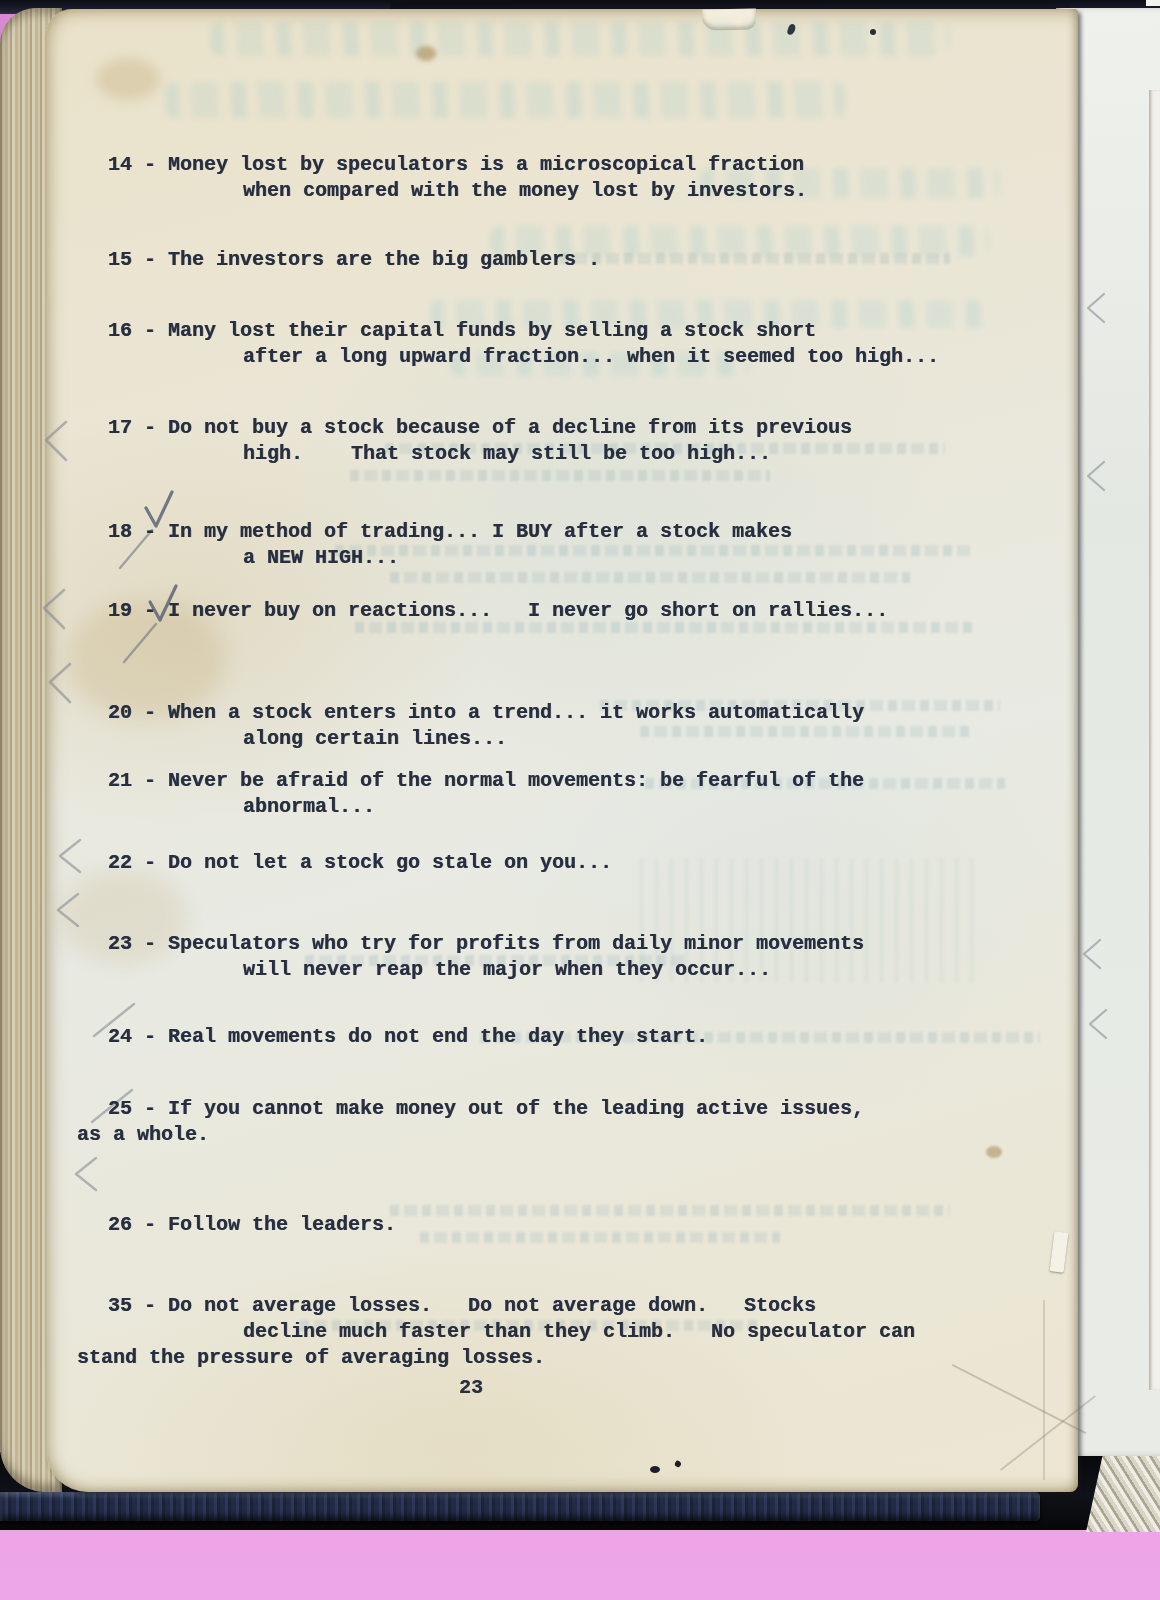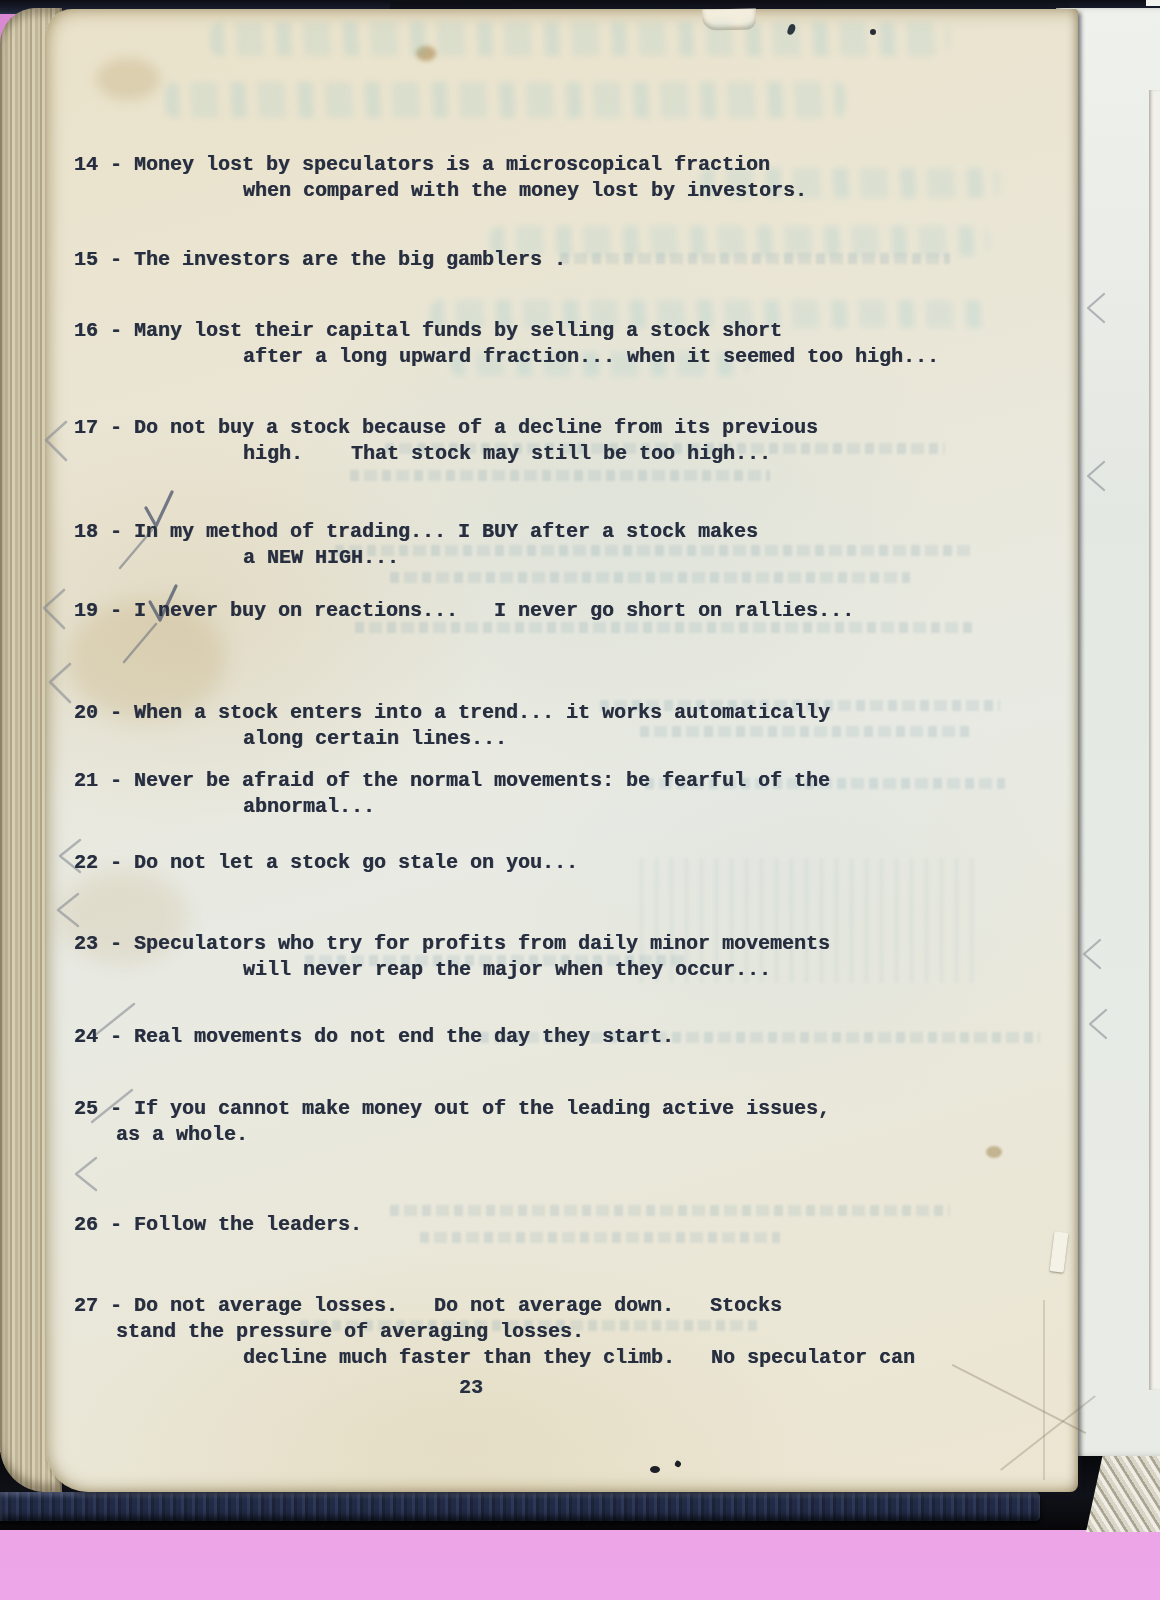--- a/index.html
+++ b/index.html
@@ -68,23 +68,23 @@
   
   .mk{position:absolute;overflow:visible;}
   .mk path{fill:none;stroke:#7b8494;stroke-linecap:round;stroke-linejoin:round;}
   .mk.light path{stroke:rgba(125,132,142,.55);}
   .mk.dark path{stroke:rgba(84,94,112,.8);}
   
   .content{position:absolute;left:0;top:0;width:1160px;height:1600px;}
   .it{position:absolute;left:0;width:1160px;}
   .ln{white-space:pre;font-size:20px;line-height:26px;font-weight:700;color:#262e3f;
       text-shadow:.4px .4px 0 rgba(38,46,63,.55), -.2px 0 0 rgba(38,46,63,.35);}
-  .m0{margin-left:74px;}
+  .m0{margin-left:108px;}
   .m1{margin-left:243px;}
-  .m2{margin-left:116px;}
+  .m2{margin-left:77px;}
   .pagenum{position:absolute;left:459px;top:1376px;font-size:20px;font-weight:700;color:#262e3f;
       text-shadow:.4px .4px 0 rgba(38,46,63,.55);}
 </style>
 </head>
 <body>
 
 <div class="stage">
 
   <div class="cover-top"></div>
   <div class="cover-top-thick"></div>
@@ -222,20 +222,20 @@
       <div class="ln m0">24 - Real movements do not end the day they start.</div>
     </div>
     <div class="it" style="top:1096px">
       <div class="ln m0">25 - If you cannot make money out of the leading active issues,</div>
       <div class="ln m2">as a whole.</div>
     </div>
     <div class="it" style="top:1212px">
       <div class="ln m0">26 - Follow the leaders.</div>
     </div>
     <div class="it" style="top:1293px">
-      <div class="ln m0">27 - Do not average losses.   Do not average down.   Stocks</div>
+      <div class="ln m0">35 - Do not average losses.   Do not average down.   Stocks</div>
+      <div class="ln m1">decline much faster than they climb.   No speculator can</div>
       <div class="ln m2">stand the pressure of averaging losses.</div>
-      <div class="ln m1">decline much faster than they climb.   No speculator can</div>
     </div>
     <div class="pagenum">23</div>
   </div>
 
 </div>
 
 </body></html>

